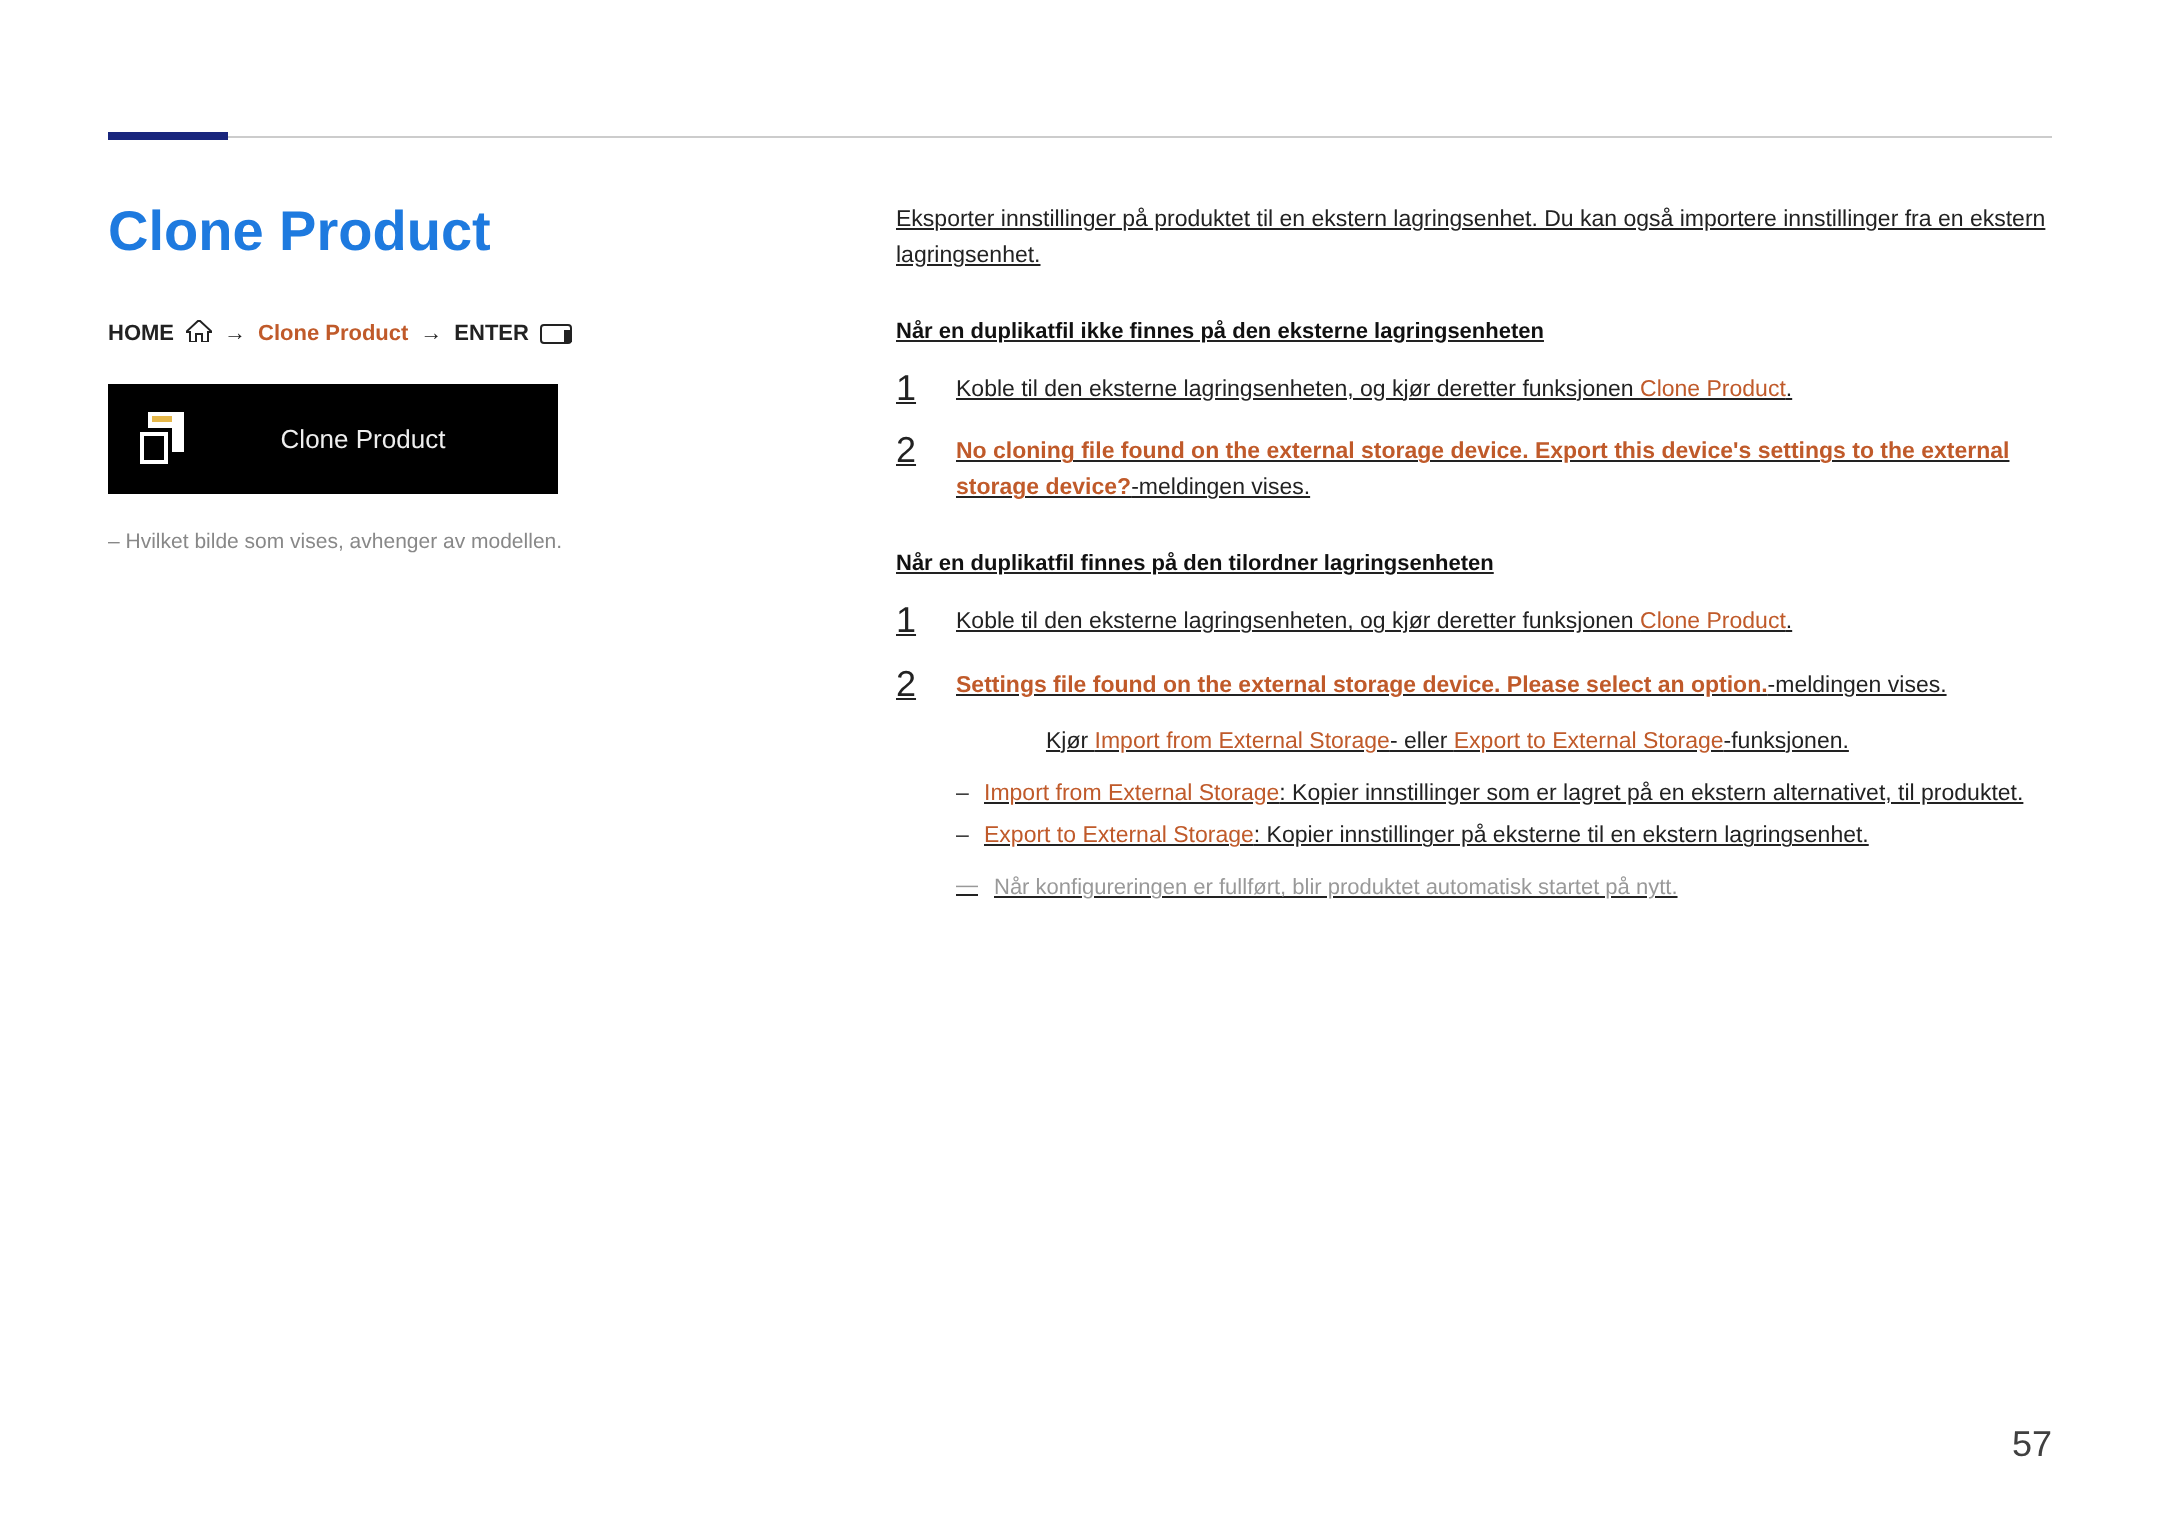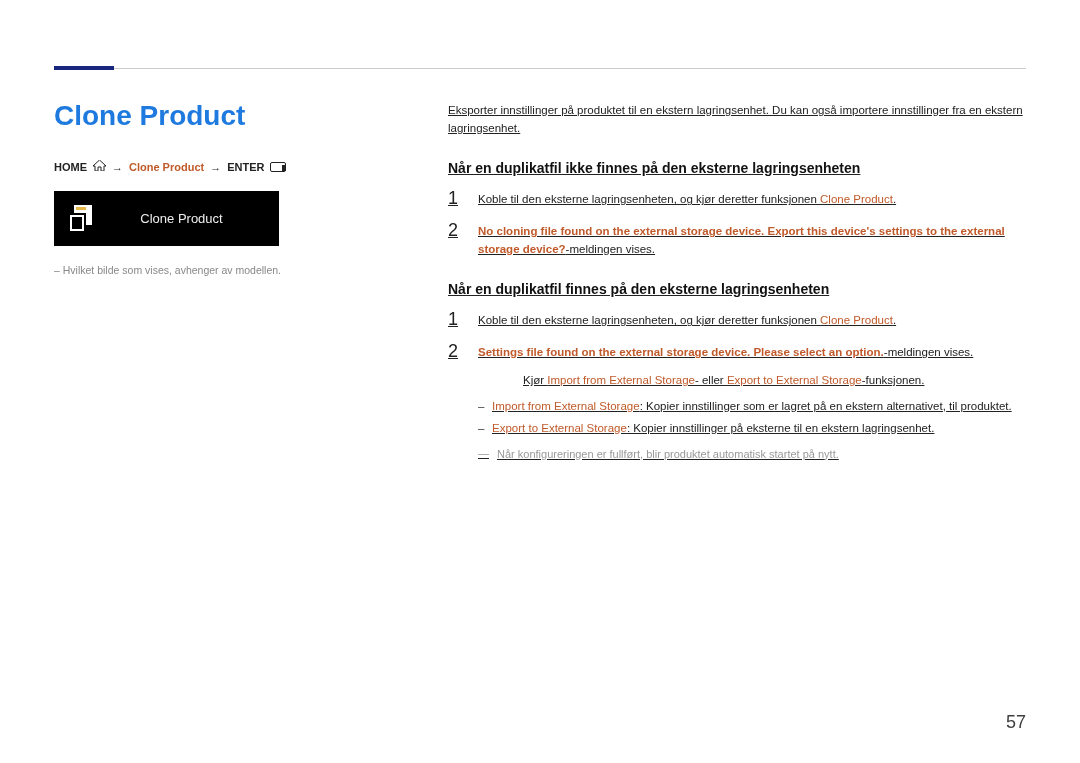--- a/index.html
+++ b/index.html
@@ -131,21 +131,21 @@
     left: 448px;
     top: 102px;
     right: 54px;
     font-size: 11.5px;
     line-height: 1.55;
     color: #222;
     text-decoration: underline;
   }
   .para { margin-bottom: 10px; }
   .h2 {
-    font-size: 14px;
+    font-size: 11px;
     font-weight: 600;
     margin-top: 20px;
     margin-bottom: 12px;
     color: #111;
   }
   .step {
     display: flex;
     align-items: flex-start;
     gap: 18px;
     margin-bottom: 14px;
@@ -243,21 +243,21 @@
     </div>
   </div>
 
   <div class="step">
     <div class="step-num">2</div>
     <div class="step-body">
       <span class="hl-b">No cloning file found on the external storage device. Export this device's settings to the external storage device?</span><span>-meldingen vises.</span>
     </div>
   </div>
 
-  <div class="h2">Når en duplikatfil finnes på den eksterne lagringsenheten</div>
+  <div class="h2">Når en duplikatfil finnes på den tilordner lagringsenheten</div>
 
   <div class="step">
     <div class="step-num">1</div>
     <div class="step-body">
       <span>Koble til den eksterne lagringsenheten, og kjør deretter funksjonen </span><span class="hl">Clone Product</span><span>.</span>
     </div>
   </div>
 
   <div class="step">
     <div class="step-num">2</div>

